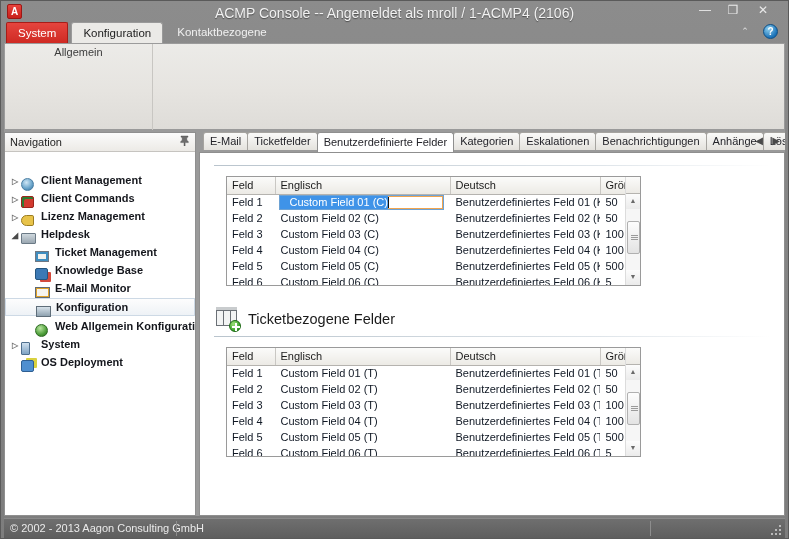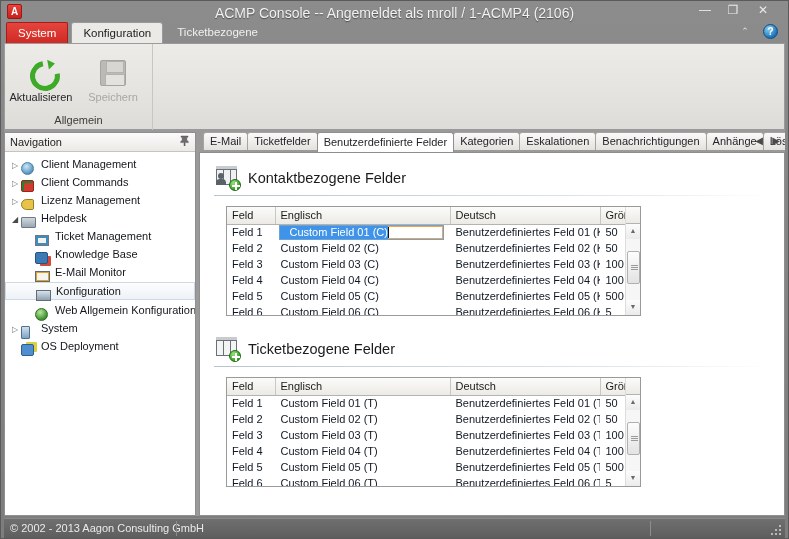--- a/index.html
+++ b/index.html
@@ -156,21 +156,21 @@
   #nav-header {
     height: 19px; flex:none; position: relative;
     background: linear-gradient(180deg,#fbfbfb,#eceae6);
     border-bottom: 1px solid #c6c4c0;
     line-height: 18px; padding-left: 5px; font-size: 11px; color: #1e1e1e;
   }
   #nav-pin {
     position:absolute; right: 4px; top: 2px; width: 14px; height: 14px;
     font-size: 11px; text-align:center; line-height: 13px; color:#4a4a4a;
   }
-  #nav-tree { flex: 1; overflow: hidden; padding-top: 4px; background: #fff; }
+  #nav-tree { flex: 1; overflow: hidden; padding-top: 20px; background: #fff; font-weight: bold; }
   .nav-item {
     height: 16px; line-height: 16px; position: relative;
     white-space: nowrap; font-size: 11px; color: #14161c;
     padding-left: 4px;
     margin-bottom: 2px;
   }
   .nav-item.selected {
     background: linear-gradient(180deg,#fdfdfd,#eef2f6);
     border: 1px solid #cdd9e5;
     height: 18px; line-height: 16px;
@@ -374,39 +374,29 @@
     <div id="app-logo">A</div>
     <div id="title-text">ACMP Console -- Angemeldet als mroll / 1-ACMP4 (2106)</div>
     <div class="winbtn" id="btn-min">—</div>
     <div class="winbtn" id="btn-max">❐</div>
     <div class="winbtn" id="btn-close">✕</div>
   </div>
 
   <div id="ribbon-tabs">
     <div class="rtab system">System</div>
     <div class="rtab active">Konfiguration</div>
-    <div class="rtab">Ticketbezogene</div>
+    <div class="rtab">Kontaktbezogene</div>
     <div id="ribbon-right">
       <span id="ribbon-collapse">⌃</span>
       <span id="ribbon-help">?</span>
     </div>
   </div>
 
   <div id="ribbon-body">
     <div class="ribbon-group">
-      <div class="ribbon-group-items">
-        <div class="ribbon-btn">
-          <span class="glyph"><span class="icon-refresh"></span></span>
-          <span class="lbl">Aktualisieren</span>
-        </div>
-        <div class="ribbon-btn disabled">
-          <span class="glyph"><span class="icon-floppy"></span></span>
-          <span class="lbl">Speichern</span>
-        </div>
-      </div>
       <div class="ribbon-group-label">Allgemein</div>
     </div>
     <div id="ribbon-rest"></div>
   </div>
 
   <div id="client">
 
     <div id="nav">
       <div id="nav-header">
         <span>Navigation</span>
@@ -438,30 +428,20 @@
         
         <span class="ctab"><span>E-Mail</span></span><span class="ctab"><span>Ticketfelder</span></span><span class="ctab active"><span>Benutzerdefinierte Felder</span></span><span class="ctab"><span>Kategorien</span></span><span class="ctab"><span>Eskalationen</span></span><span class="ctab"><span>Benachrichtigungen</span></span><span class="ctab"><span>Anhänge</span></span><span class="ctab"><span>Lösungen</span></span><span class="tab-nav">
           <span>◀</span>
           <span>▶</span>
         </span>
       </div>
 
       <div id="tabpage">
 
         <div class="section">
-          <div class="section-head">
-            <span class="sect-ico person">
-              <span class="grid"></span>
-                <span class="bar"></span>
-              <span class="head"></span>
-                <span class="body"></span>
-              <span class="plus"></span>
-            </span>
-            <span class="section-title">Kontaktbezogene Felder</span>
-          </div>
           <div class="section-rule"></div>
 
           <div class="grid-wrap">
             <div class="grid-main">
               <table class="dg">
                 <thead>
                   <tr>
                     <th class="col-feld">Feld</th>
                     <th class="col-en">Englisch</th>
                     <th class="col-de">Deutsch</th>

